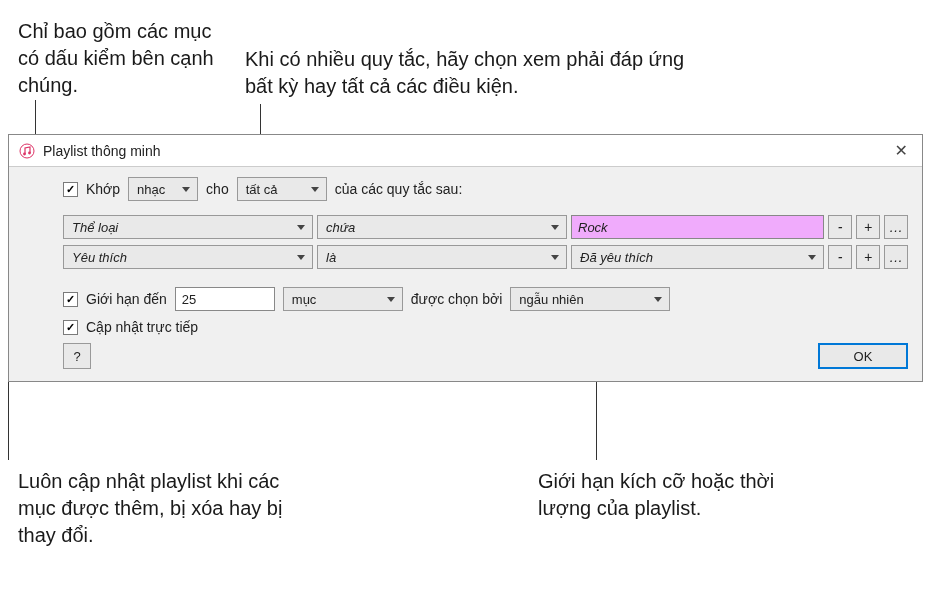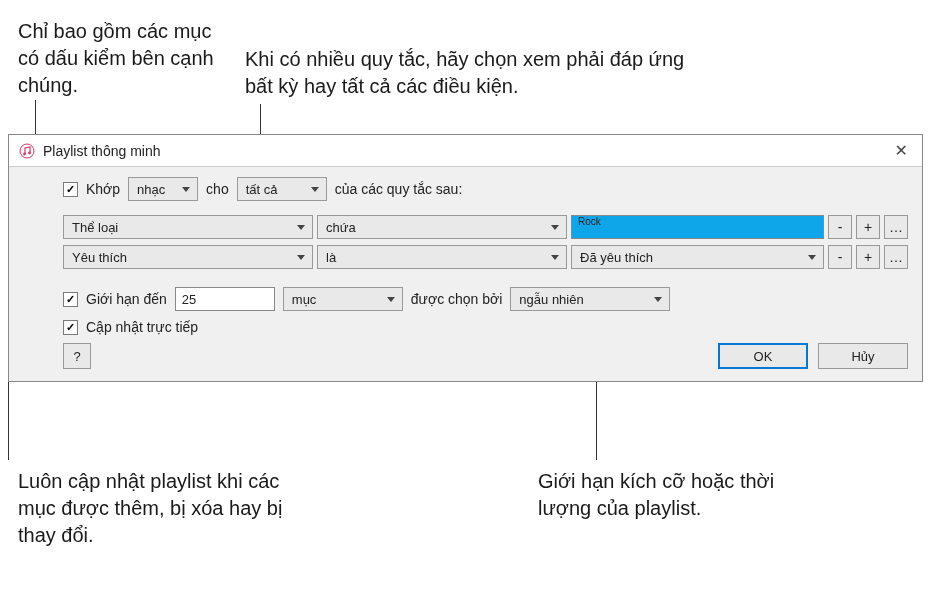--- a/index.html
+++ b/index.html
@@ -100,40 +100,42 @@
   .rule-row {
     display: flex;
     gap: 4px;
     margin-bottom: 6px;
     align-items: center;
   }
   .rule-row .select.field { width: 250px; }
   .rule-row .select.op { width: 250px; }
   .text-input {
     border: 1px solid #888;
-    background: #0ea5e9;
+    background: #f0abfc;
     height: 24px;
     padding: 0 6px;
-    font-size: 10px;
-    display: inline-flex;
+    font-size: 13px;
+    display: inline-flex;
+    align-items: center;
     flex: 1;
   }
   .rule-row .select.val { flex: 1; }
   .sq-btn {
     width: 24px; height: 24px;
     border: 1px solid #999;
     background: #e9e9e9;
     display: inline-flex;
     align-items: center;
     justify-content: center;
     cursor: pointer;
     font-size: 14px;
   }
   .rules-box {
     padding: 6px 0 2px 0;
+    font-style: italic;
   }
   .limit-row .num-input {
     border: 1px solid #888;
     background: #fff;
     height: 24px;
     width: 100px;
     padding: 0 6px;
     font-size: 13px;
     display: inline-flex;
     align-items: center;
@@ -268,19 +270,16 @@
     </div>
 
     <div class="footer">
       <span class="help-btn">
         <span>?</span>
       </span>
       <div class="btns">
         <span class="btn primary">
           <span>OK</span>
         </span>
-        <span class="btn">
-          <span>Hủy</span>
-        </span>
       </div>
     </div>
   </div>
 </div>
 
 </body></html>

